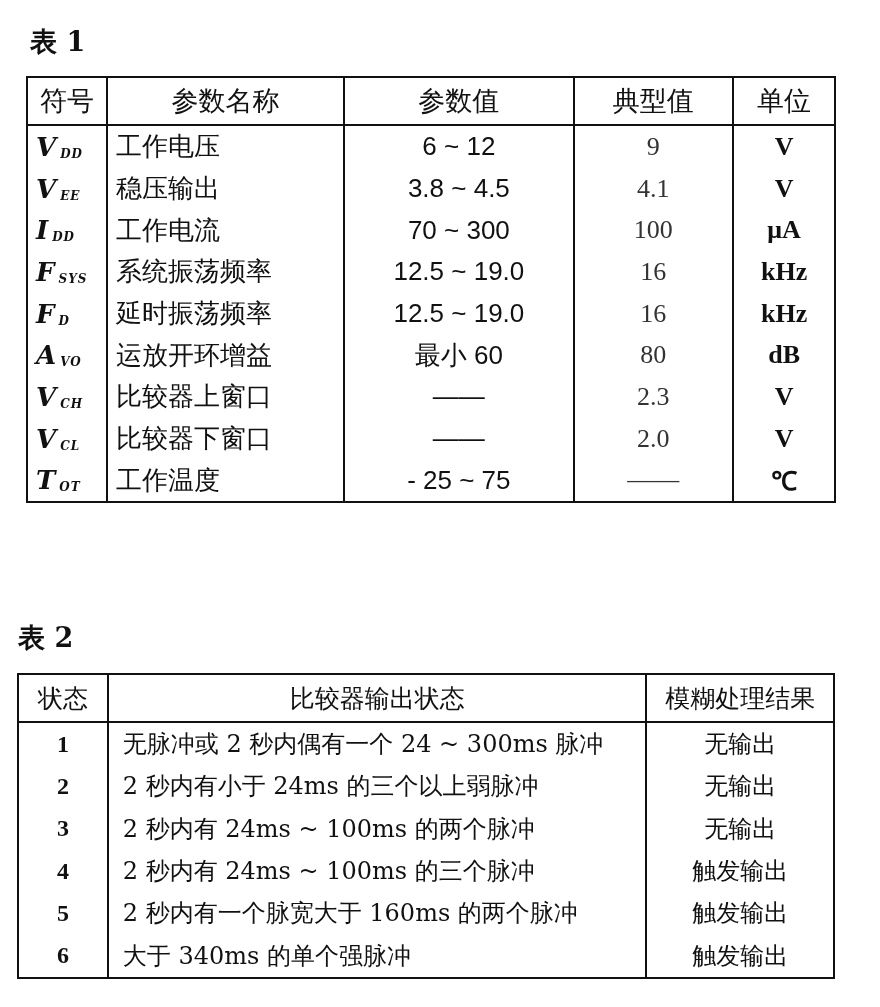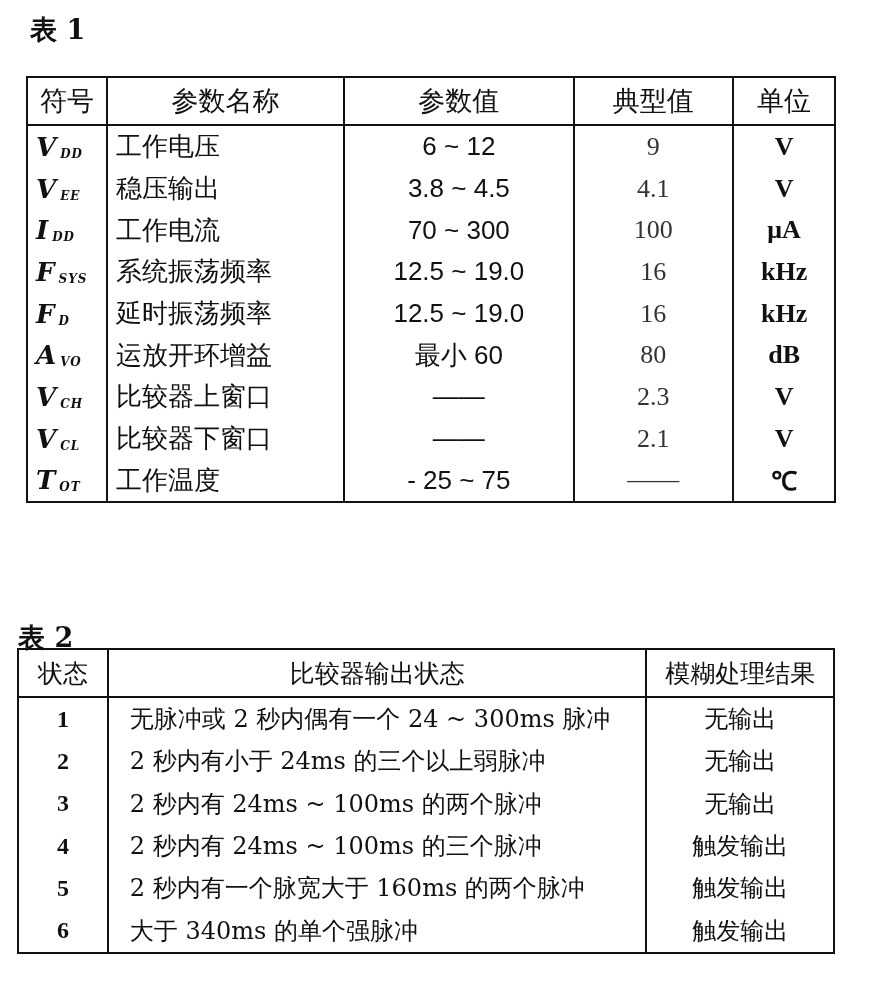--- a/index.html
+++ b/index.html
@@ -1,37 +1,37 @@
 <!DOCTYPE html>
 <html><head>
 <meta charset="utf-8">
 <style>
   html, body { margin:0; padding:0; background:#fff; }
   body { width:880px; height:1007px; position:relative; overflow:hidden;
          font-family:"DejaVu Serif","Liberation Serif",serif; color:#111; }
   .caption { position:absolute; font-size:27px; font-weight:bold; }
-  #cap1 { left:30px; top:12px; }
+  #cap1 { left:30px; top:24px; }
   #cap2 { left:18px; top:620px;text-align:center; }
   table { position:absolute; border-collapse:collapse; }
   td, th { padding:0; font-weight:normal; text-align:center; }
   #t1 { left:26px; top:76px; width:810px; border:2px solid #111; }
   #t1 th { height:46px; font-size:27px; border-bottom:2px solid #111; border-left:2px solid #111; }
   #t1 td { height:41.7px; font-size:26px; border-left:2px solid #111; }
   #t1 th:first-child, #t1 td:first-child { border-left:none; }
   #t1 td.name { text-align:left; padding-left:8px; }
   #t1 td.sym { font-style:italic; font-weight:bold; text-align:left; padding-left:8px; }
   #t1 td.sym sub { font-size:12px; font-style:italic; vertical-align:-2px; margin-left:4px; letter-spacing:1px; }
   #t1 td.typ { font-family:"Liberation Serif",serif; color:#333; }
   #t1 td.unit { font-weight:bold; font-family:"Liberation Serif",serif; }
   #t1 td.val { font-family:Liberation Sans, sans-serif; }
-  #t2 { left:17px; top:648px; width:818px; border:2px solid #111; }
+  #t2 { left:17px; top:673px; width:818px; border:2px solid #111; }
   #t2 th { height:46px; font-size:25px; border-bottom:2px solid #111; border-left:2px solid #111; }
   #t2 td { height:42.3px; font-size:24px; border-left:2px solid #111; }
   #t2 th:first-child, #t2 td:first-child { border-left:none; }
-  #t2 td.desc { text-align:left; padding-left:21px; }
+  #t2 td.desc { text-align:left; padding-left:14px; }
   #t2 td.num { font-family:"Liberation Serif",serif; font-weight:bold; }
 </style>
 </head>
 <body>
 
 <div class="caption" id="cap1">表 1</div>
 
 <table id="t1">
   <colgroup>
     <col style="width:80px">
@@ -96,21 +96,21 @@
         <td class="sym"><span>V</span><sub>CH</sub></td>
         <td class="name">比较器上窗口</td>
         <td class="val">——</td>
         <td class="typ">2.3</td>
         <td class="unit">V</td>
       </tr>
       <tr>
         <td class="sym"><span>V</span><sub>CL</sub></td>
         <td class="name">比较器下窗口</td>
         <td class="val">——</td>
-        <td class="typ">2.1</td>
+        <td class="typ">2.0</td>
         <td class="unit">V</td>
       </tr>
       <tr>
         <td class="sym"><span>T</span><sub>OT</sub></td>
         <td class="name">工作温度</td>
         <td class="val">- 25 ~ 75</td>
         <td class="typ">——</td>
         <td class="unit">℃</td>
       </tr>
     </tbody>

